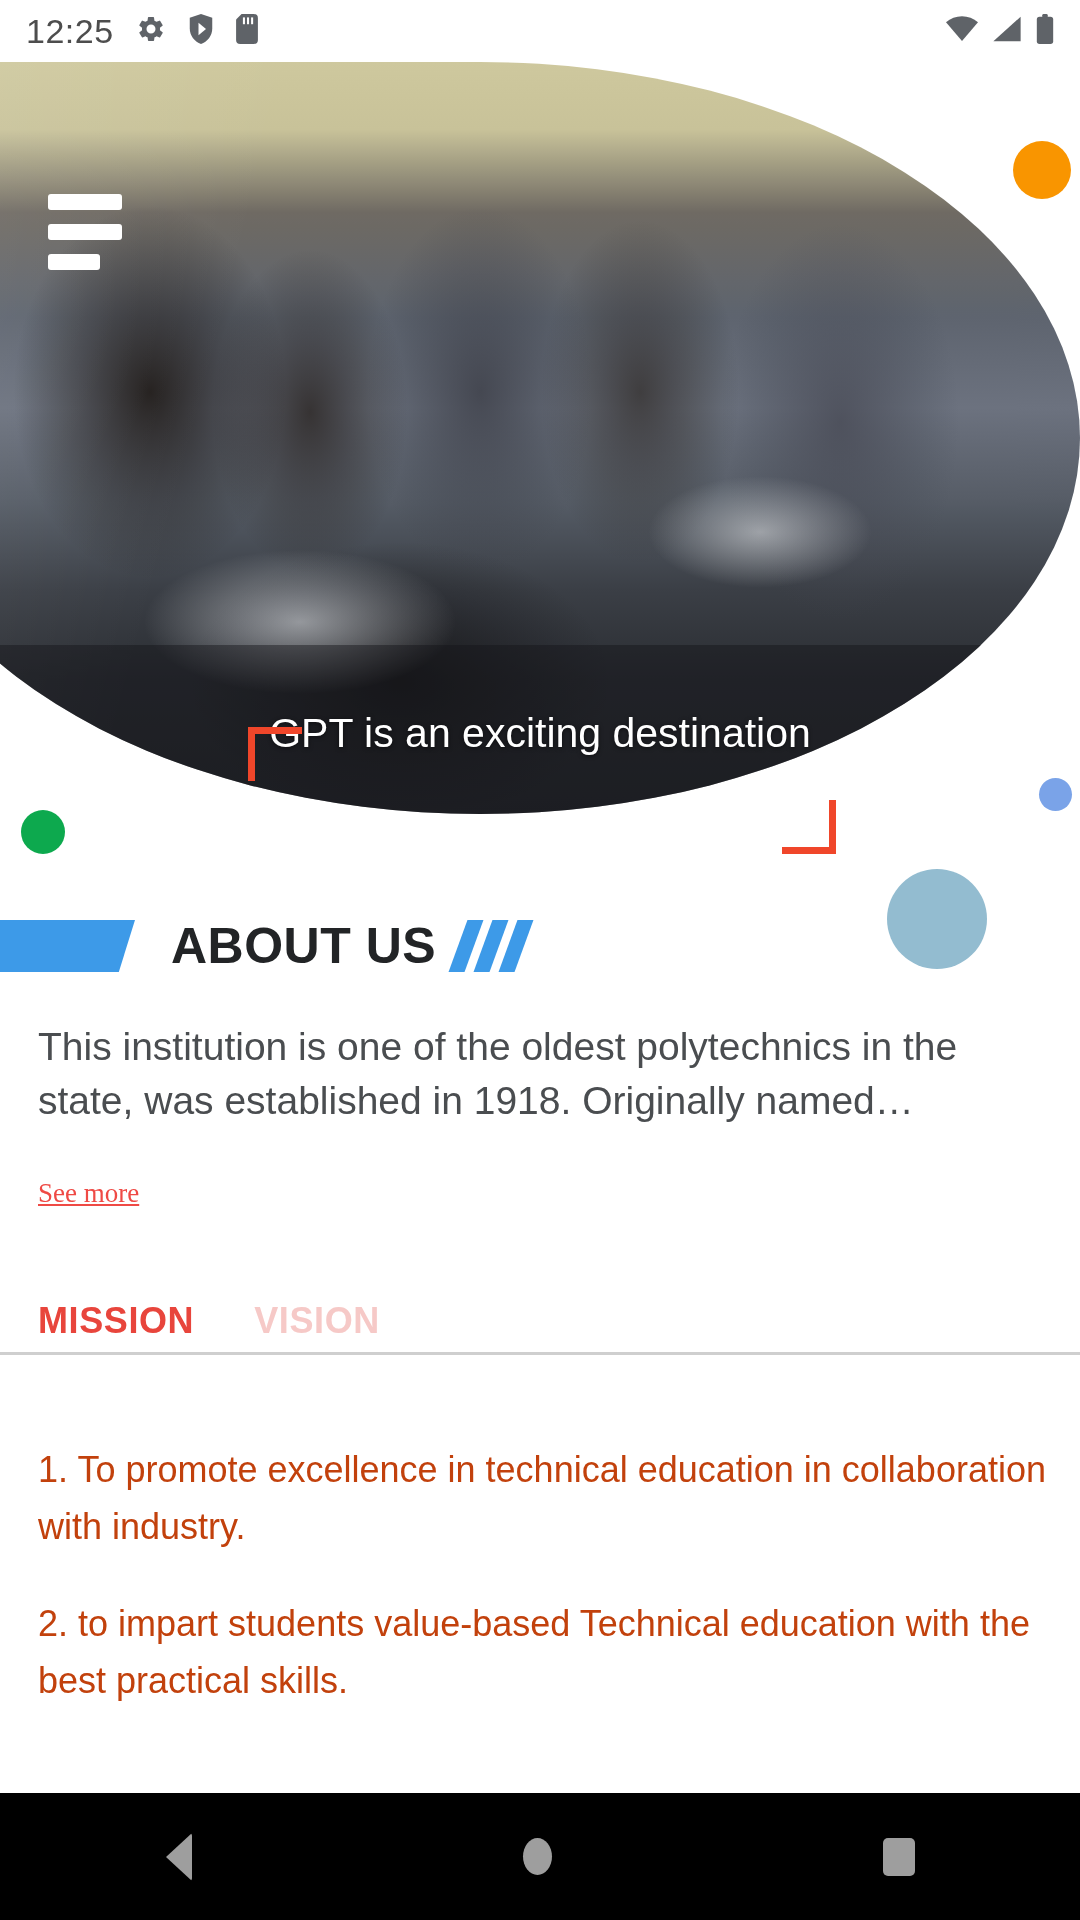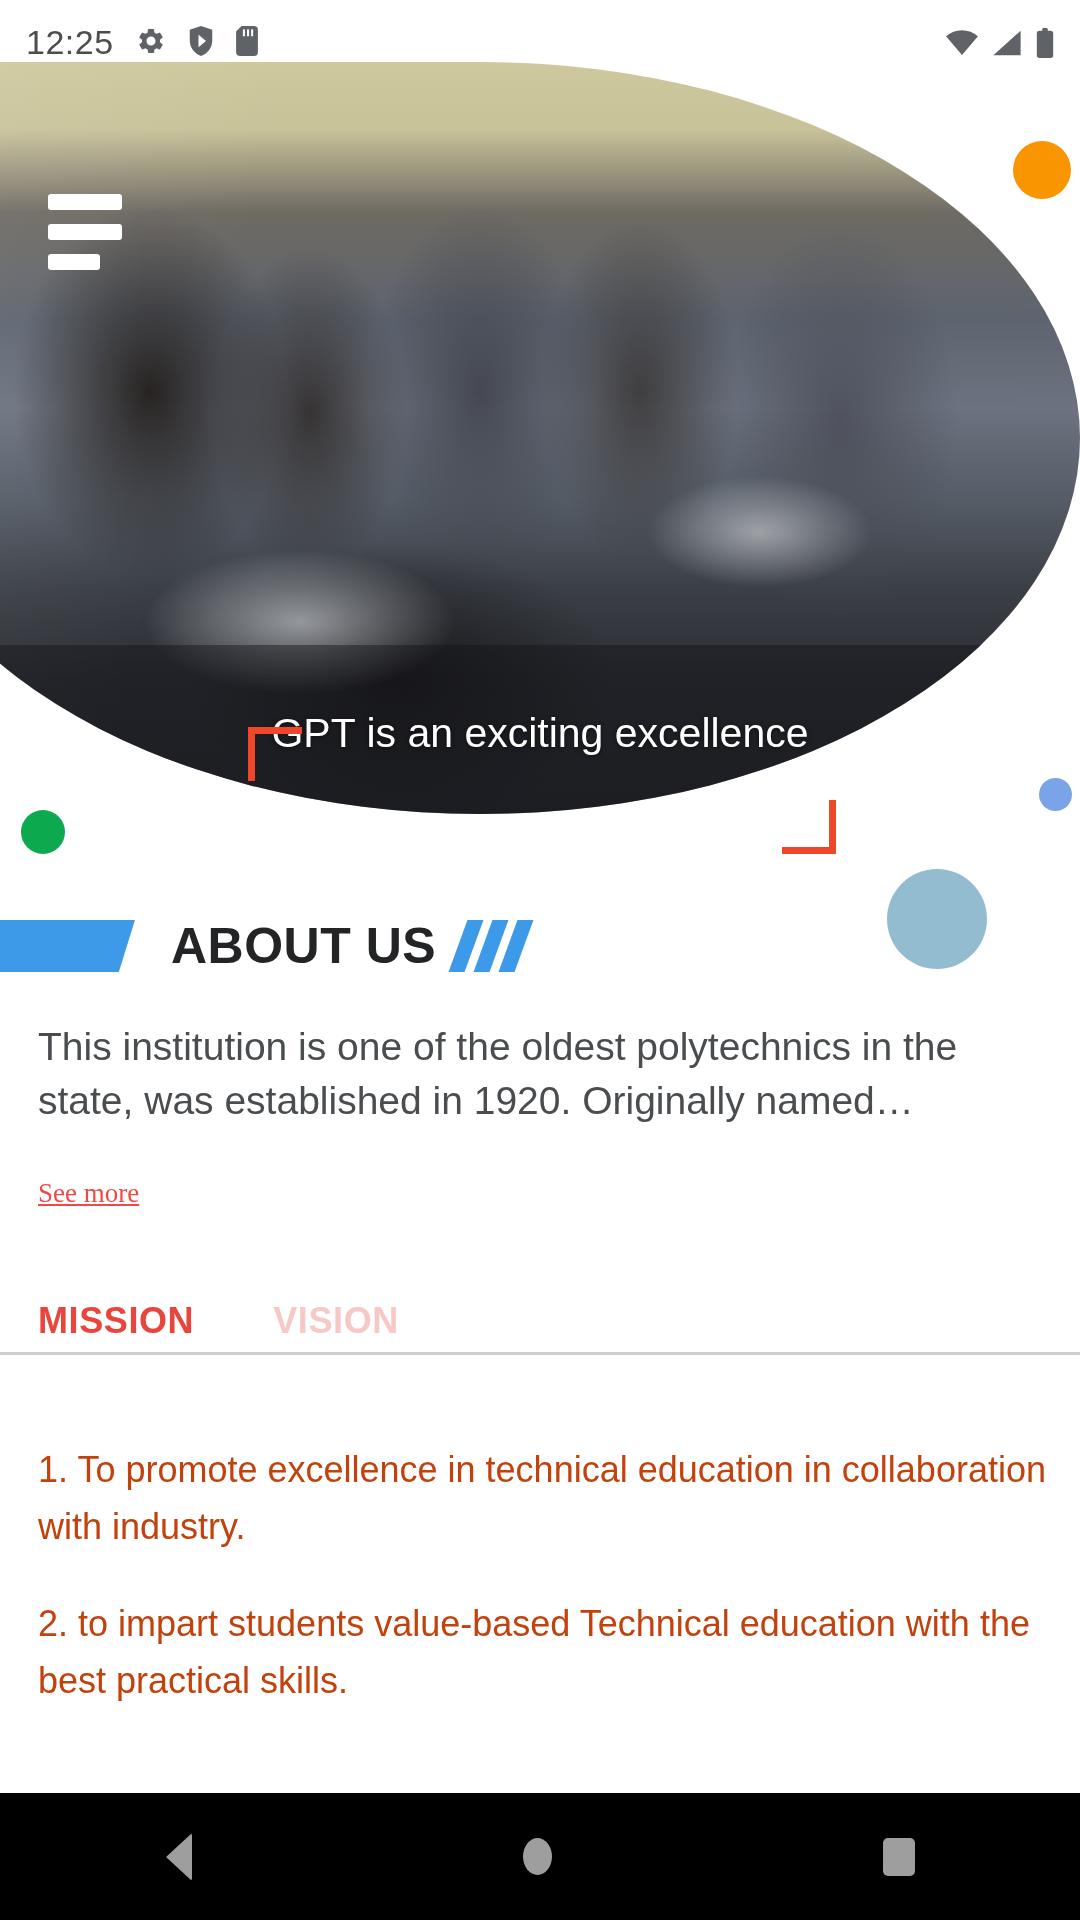--- a/index.html
+++ b/index.html
@@ -7,21 +7,21 @@
     width:1080px; height:1920px;
     background:#ffffff;
     font-family:"Liberation Sans", sans-serif;
     overflow:hidden;
   }
   .screen { position:relative; width:1080px; height:1920px; background:#fff; }
 
   
   .statusbar {
     position:absolute; top:0; left:0; width:1080px; height:62px;
-    background:#ffffff; display:flex; align-items:flex-end;
+    background:#ffffff; display:flex; align-items:center;
     padding:0 26px; color:#5f6368;
   }
   .sb-left { display:flex; align-items:center; gap:22px; }
   .sb-clock { font-size:34px; font-weight:400; color:#4d4d4d; letter-spacing:0.5px; }
   .sb-right { margin-left:auto; display:flex; align-items:center; gap:14px; }
   .sb-icon { display:block; }
 
   
   .hero-wrap {
     position:absolute; top:62px; left:0; width:1080px; height:760px;
@@ -118,21 +118,21 @@
     font-size:39px; line-height:1.38; color:#4a4d50;
   }
   .see-more {
     position:absolute; left:38px; top:1178px;
     font-size:27px; color:#ef4a45;font-family:Liberation Serif, serif;
   }
 
   
   .tabs {
     position:absolute; left:0; top:1300px; width:964px; height:54px;
-    display:flex; align-items:flex-start; padding-left:38px; gap:79px;
+    display:flex; align-items:flex-start; padding-left:38px; gap:60px;
   }
   .tab { font-size:36px; font-weight:bold; letter-spacing:0.6px; }
   .tab.active { color:#e8453c; }
   .tab.inactive { color:#f6c9c7; }
   .tab-divider {
     position:absolute; left:0; top:1352px; width:1080px; height:3px;
     background:#cfcfcf;
   }
 
   
@@ -212,40 +212,40 @@
     <div class="hamburger">
       <i></i>
       <i></i>
       <i></i>
     </div>
 
     <div class="bracket bracket-tl"></div>
     <div class="bracket bracket-br"></div>
 
     <div class="hero-caption">
-      <div>GPT is an exciting excellence</div>
+      <div>GPT is an exciting destination</div>
     </div>
 
     <span class="dot dot-orange" style="background:#f99500"></span>
     <span class="dot dot-green" style="background:#0da94e"></span>
     <span class="dot dot-peri" style="background:#7aa3e8"></span>
     <span class="dot dot-steel" style="background:#93bcd0"></span>
   </div>
 
   <div class="about-head">
     <span class="ribbon"></span>
     <span class="about-title">ABOUT US</span>
     <span class="slashes">
       <i></i>
         <i></i>
         <i></i>
     </span>
   </div>
 
-  <p class="about-body">This institution is one of the oldest polytechnics in the state, was established in 1920. Originally named…</p>
+  <p class="about-body">This institution is one of the oldest polytechnics in the state, was established in 1918. Originally named…</p>
   <a class="see-more" href="#">See more</a>
 
   <div class="tabs">
     <span class="tab active">MISSION</span>
     <span class="tab inactive">VISION</span>
   </div>
   <div class="tab-divider"></div>
 
   <div class="mission">
     <p>1. To promote excellence in technical education in collaboration with industry.</p>

